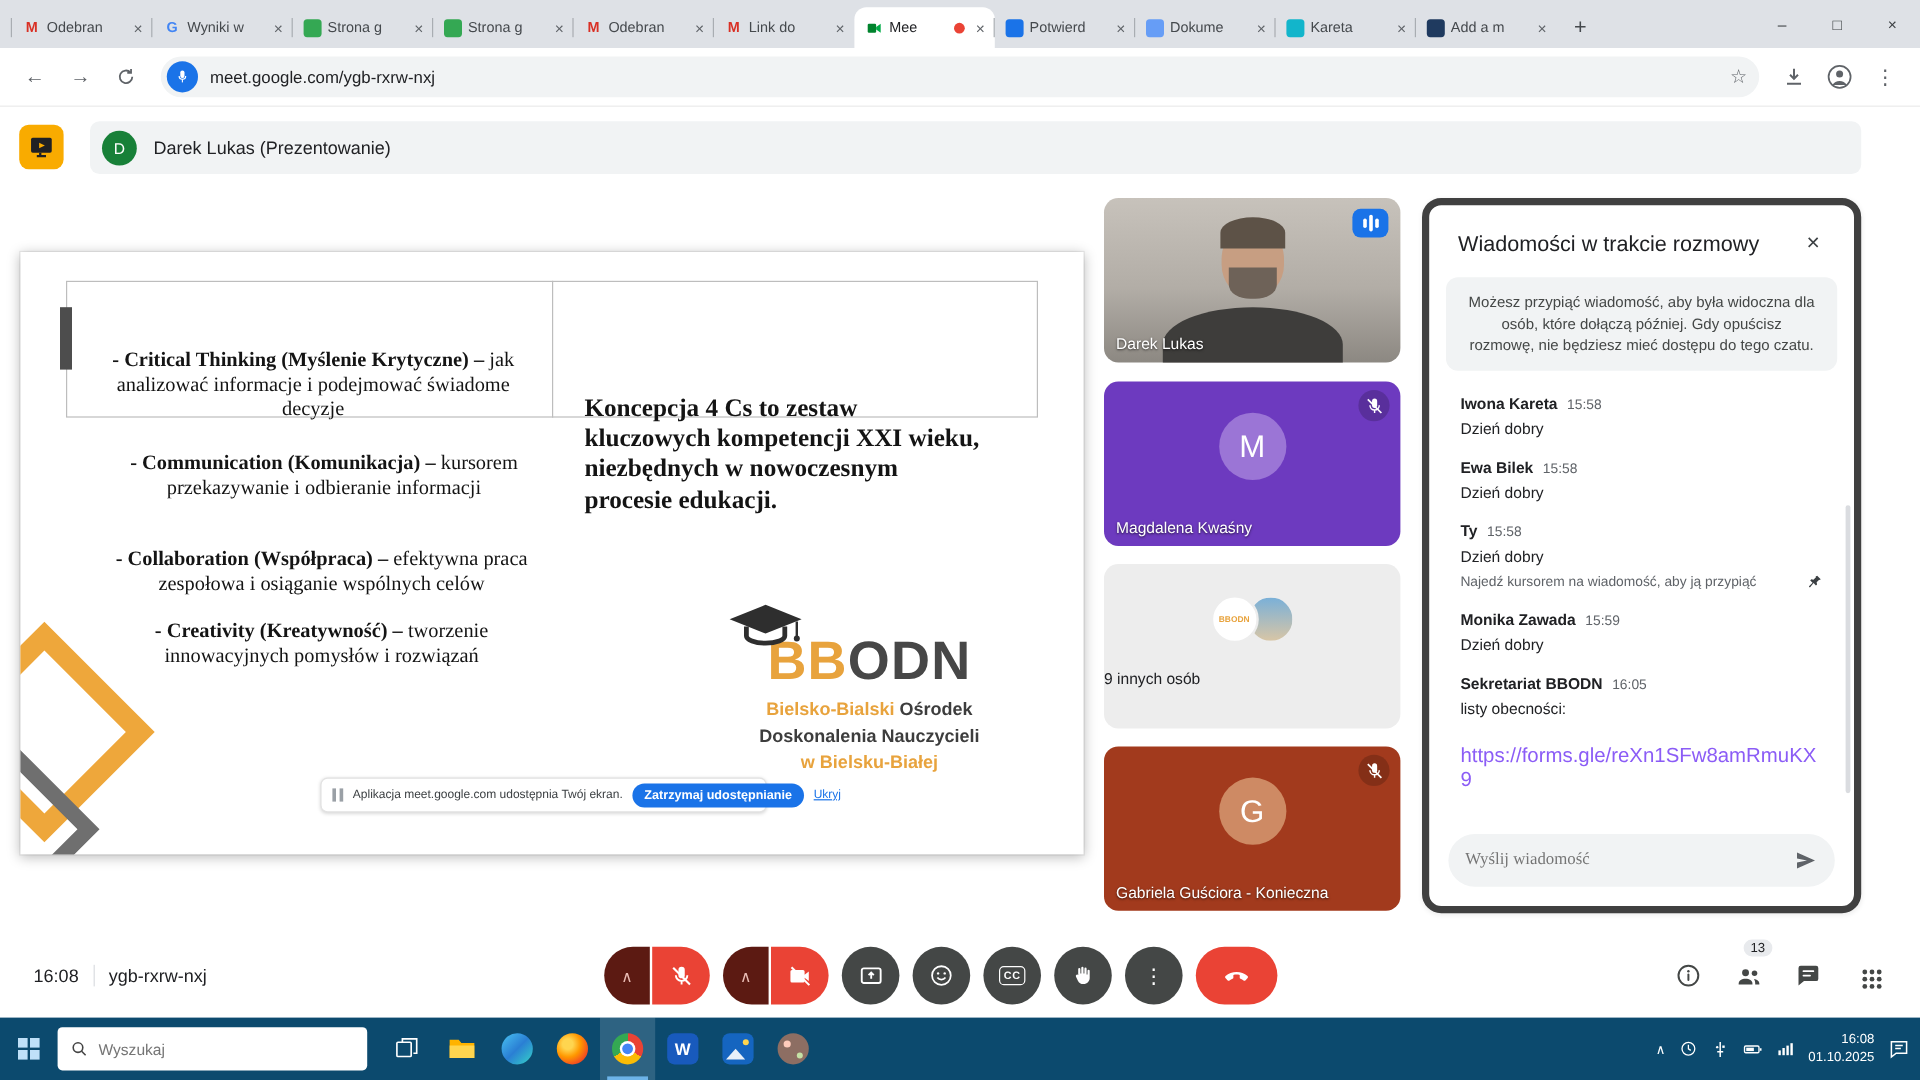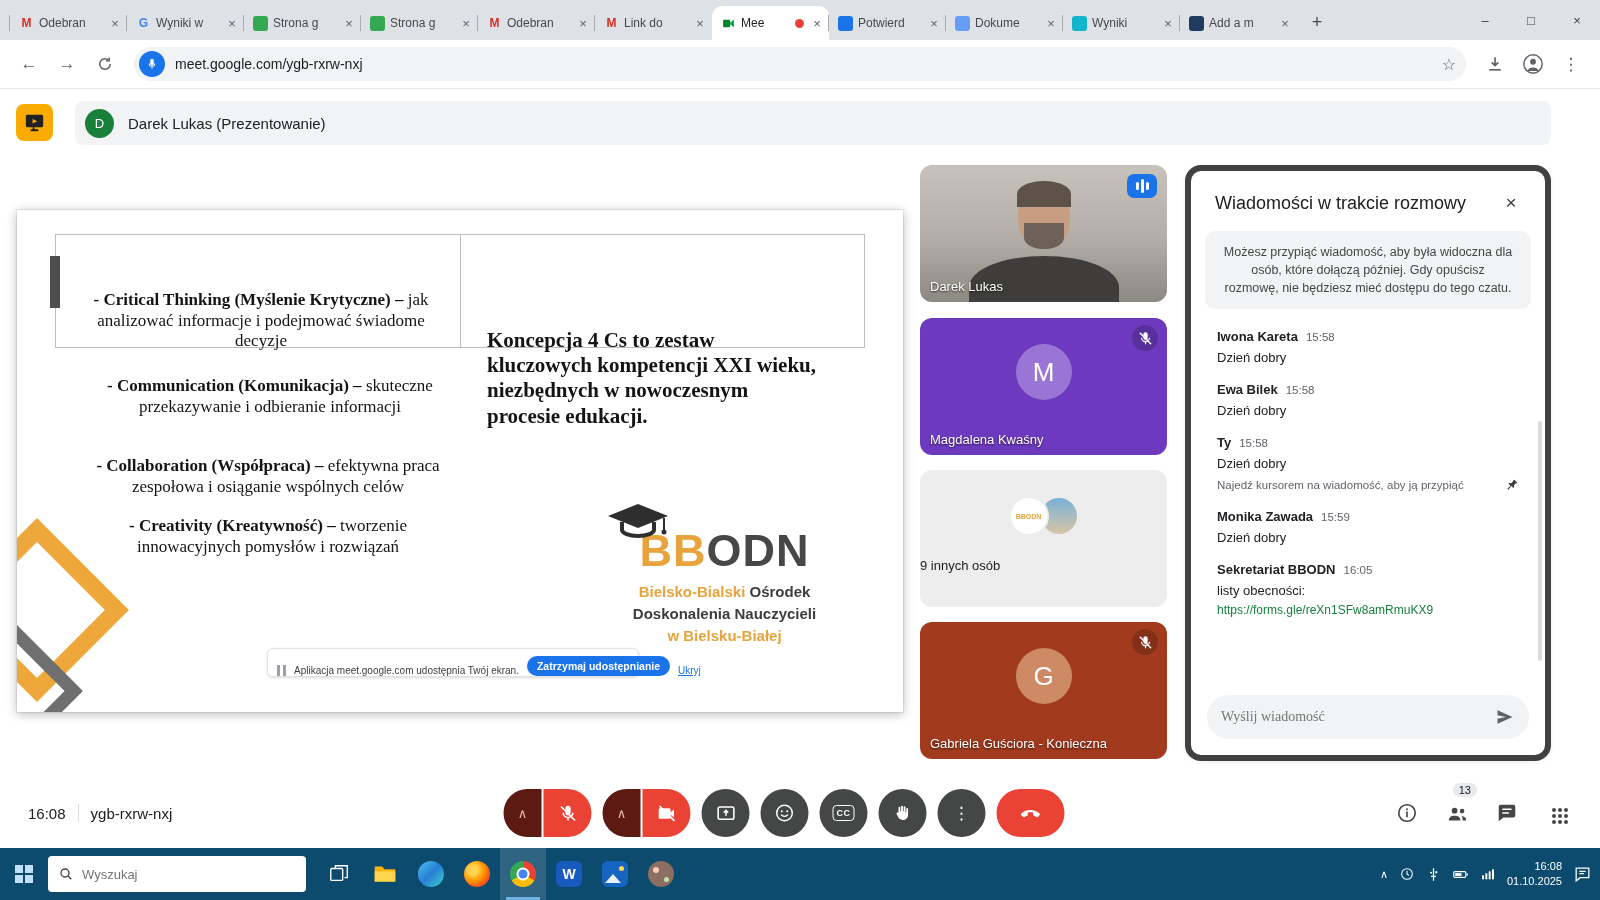--- a/index.html
+++ b/index.html
@@ -53,21 +53,21 @@
 .b2{left:88px;top:166px;width:330px}
 .b3{left:60px;top:246px;width:382px}
 .b4{left:80px;top:306px;width:342px}
 .headline{position:absolute;left:470px;top:118px;width:336px;font-size:21px;font-weight:700;line-height:1.2}
 .logo{position:absolute;left:585px;top:318px;width:245px;text-align:center;font-family:"Liberation Sans",sans-serif}
 .logo-cap{position:absolute;left:4px;top:-26px}
 .logo-text{font-size:45px;font-weight:700;letter-spacing:1px;line-height:1}
 .logo-bb{color:#e8a33d}.logo-odn{color:#474747}
 .logo-sub{font-size:15px;font-weight:700;line-height:1.45;margin-top:8px;color:#3d3d3d}
 .gold{color:#e8a33d}
-.share-banner{position:absolute;left:250px;top:438px;width:372px;height:29px;background:#fff;border:1px solid #e2e2e2;border-radius:6px;box-shadow:0 1px 3px rgba(0,0,0,.15);display:flex;align-items:flex-end;gap:8px;padding:0 9px;font-family:"Liberation Sans",sans-serif}
+.share-banner{position:absolute;left:250px;top:438px;width:372px;height:29px;background:#fff;border:1px solid #e2e2e2;border-radius:6px;box-shadow:0 1px 3px rgba(0,0,0,.15);display:flex;align-items:center;gap:8px;padding:0 9px;font-family:"Liberation Sans",sans-serif}
 .sb-bars{width:9px;height:11px;border-left:3px solid #9aa0a6;border-right:3px solid #9aa0a6;flex:none}
 .sb-text{font-size:10px;color:#3c4043;white-space:nowrap}
 .sb-btn{background:#1a73e8;color:#fff;font-size:10.5px;font-weight:bold;padding:4px 10px;border-radius:12px;white-space:nowrap}
 .sb-hide{color:#1a73e8;font-size:10px;text-decoration:underline}
 .chev{position:absolute;transform:rotate(45deg)}
 .chev-y{left:-45px;top:335px;width:130px;height:130px;border:17px solid #eea73b}
 .chev-g{left:-62px;top:428px;width:106px;height:106px;border:13px solid #6f6f6f}
 
 
 .tile{position:absolute;left:920px;width:247px;height:137px;border-radius:12px;overflow:hidden}
@@ -97,21 +97,21 @@
 .chat-head{display:flex;align-items:center;justify-content:space-between;padding:18px 20px 10px 24px}
 .chat-title{font-size:18px;color:#202124}
 .chat-close{font-size:19px;color:#3c4043;width:28px;height:28px;display:flex;align-items:center;justify-content:center}
 .chat-notice{margin:4px 14px 16px;background:#f1f3f4;border-radius:10px;padding:12px 18px;font-size:12.5px;color:#444746;text-align:center;line-height:1.45}
 .chat-msgs{padding:4px 26px 0 26px}
 .msg{margin-bottom:17px}
 .msg-head{font-size:13px;font-weight:700;color:#202124}
 .msg-time{font-weight:400;color:#5f6368;font-size:11.5px;margin-left:8px}
 .msg-text{font-size:13px;color:#202124;margin-top:6px}
 .msg-hint{font-size:11.5px;color:#5f6368;margin-top:7px;display:flex;align-items:center;justify-content:space-between;gap:6px}
-.msg-link{display:block;color:#15803d;font-size:12px;margin-top:5px;overflow-wrap:anywhere;cursor:pointer}
+.msg-link{display:block;color:#8b5cf6;font-size:17px;margin-top:22px;overflow-wrap:anywhere;cursor:pointer}
 .chat-input-row{position:absolute;left:16px;right:16px;bottom:16px;height:44px;background:#f1f3f4;border-radius:22px;display:flex;align-items:center;padding:0 14px;gap:8px}
 .chat-input{flex:1;border:none;background:transparent;font-size:14px;color:#be185d;outline:none;font-family:Liberation Serif, serif}
 .chat-scroll{position:absolute;right:3px;top:250px;width:4px;height:240px;background:#dadce0;border-radius:2px}
 
 
 .controlbar{position:absolute;left:0;right:0;bottom:2px;height:66px}
 .cb-left{position:absolute;left:28px;top:50%;transform:translateY(-50%);display:flex;align-items:center;gap:12px;font-size:15px;color:#202124}
 .cb-sep{width:1px;height:18px;background:#dadce0}
 .cb-center{position:absolute;left:784px;top:50%;transform:translate(-50%,-50%);display:flex;align-items:center;gap:11px}
 .split{display:flex;align-items:center;gap:2px}
@@ -205,21 +205,21 @@
       <span class="tab-label">Potwierd</span>
       <span class="tab-close">×</span>
     </div>
     <div class="tab">
       <span class="favicon fav-blue2"></span>
       <span class="tab-label">Dokume</span>
       <span class="tab-close">×</span>
     </div>
     <div class="tab">
       <span class="favicon fav-teal"></span>
-      <span class="tab-label">Wyniki</span>
+      <span class="tab-label">Kareta</span>
       <span class="tab-close">×</span>
     </div>
     <div class="tab">
       <span class="favicon fav-dark"></span>
       <span class="tab-label">Add a m</span>
       <span class="tab-close">×</span>
     </div>
     <div class="newtab">+</div>
   </div>
 
@@ -285,21 +285,21 @@
       <div class="sl-box"></div>
       <div class="sl-div"></div>
       <div class="sl-tag"></div>
 
       <p class="bullet b1">
         <b>- Critical Thinking (Myślenie Krytyczne) –</b>
         <span>jak analizować informacje i podejmować świadome decyzje</span>
       </p>
       <p class="bullet b2">
         <b>- Communication (Komunikacja) –</b>
-        <span>skuteczne przekazywanie i odbieranie informacji</span>
+        <span>kursorem przekazywanie i odbieranie informacji</span>
       </p>
       <p class="bullet b3">
         <b>- Collaboration (Współpraca) –</b>
         <span>efektywna praca zespołowa i osiąganie wspólnych celów</span>
       </p>
       <p class="bullet b4">
         <b>- Creativity (Kreatywność) –</b>
         <span>tworzenie innowacyjnych pomysłów i rozwiązań</span>
       </p>
 

